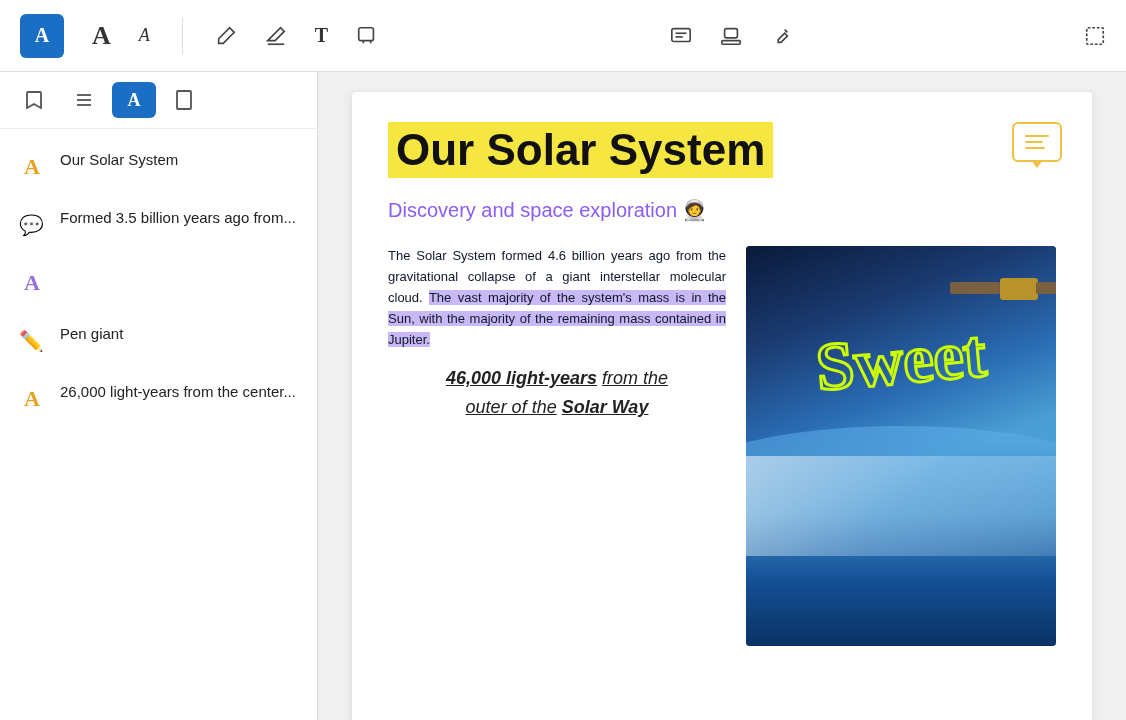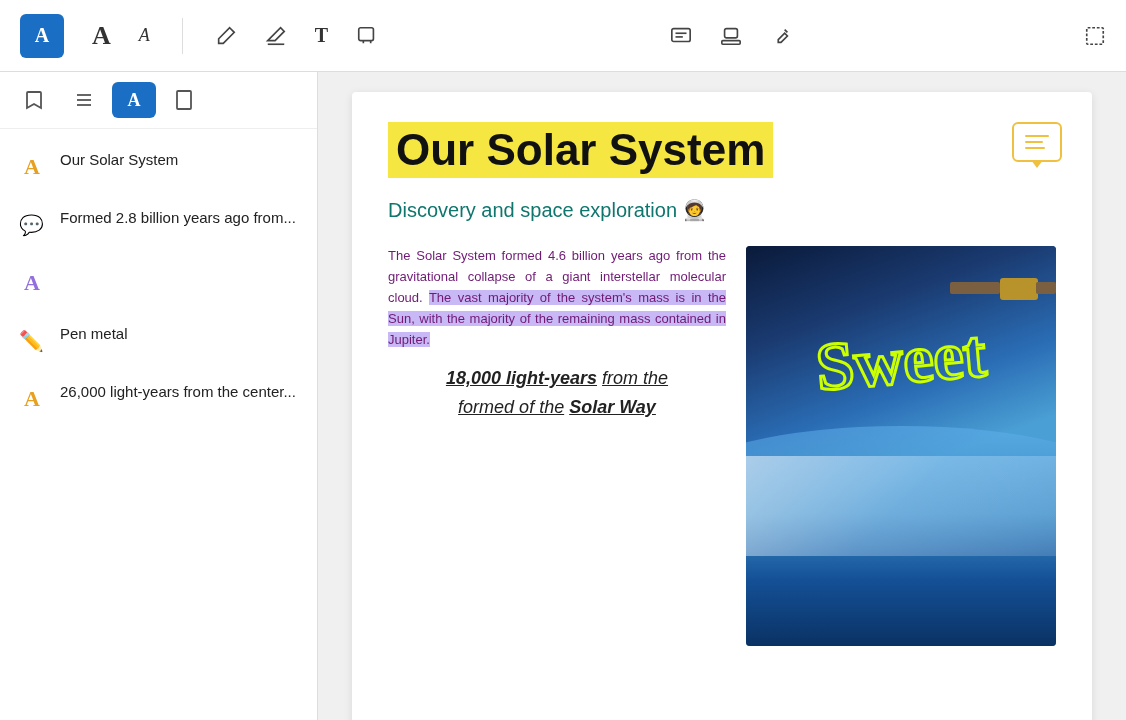--- a/index.html
+++ b/index.html
@@ -140,35 +140,35 @@
       margin-bottom: 8px;
     }
     .doc-title {
       font-size: 44px;
       font-weight: 900;
       color: #111;
       line-height: 1.1;
     }
     .doc-subtitle {
       font-size: 20px;
-      color: #0f766e;
+      color: #8b5cf6;
       margin-bottom: 24px;
       margin-top: 4px;
     }
     .doc-body {
       display: flex;
       gap: 20px;
       margin-bottom: 18px;
     }
     .doc-text-col {
       flex: 1;
     }
     .doc-para {
       font-size: 13px;
-      color: #701a75;
+      color: #0f172a;
       line-height: 1.6;
       text-align: justify;
       margin-bottom: 14px;
     }
     .highlight-purple {
       background: #c8b8f5;
     }
     .doc-quote {
       font-size: 18px;
       color: #222;
@@ -340,34 +340,34 @@
         <div class="sidebar-item-icon">
           <span style="font-family:serif;font-size:22px;font-weight:bold;color:#e8a020;">A</span>
         </div>
         <div class="sidebar-item-text">Our Solar System</div>
       </div>
 
       <div class="sidebar-item">
         <div class="sidebar-item-icon">
           <span style="font-size:20px;color:#e8c020;">💬</span>
         </div>
-        <div class="sidebar-item-text">Formed 2.8 billion years ago from...</div>
+        <div class="sidebar-item-text">Formed 3.5 billion years ago from...</div>
       </div>
 
       <div class="sidebar-item">
         <div class="sidebar-item-icon">
           <span style="font-family:serif;font-size:22px;font-weight:bold;color:#9370db;">A</span>
         </div>
       </div>
 
       <div class="sidebar-item">
         <div class="sidebar-item-icon">
           <span style="font-size:20px;">✏️</span>
         </div>
-        <div class="sidebar-item-text">Pen metal</div>
+        <div class="sidebar-item-text">Pen giant</div>
       </div>
 
       <div class="sidebar-item">
         <div class="sidebar-item-icon">
           <span style="font-family:serif;font-size:22px;font-weight:bold;color:#e8a020;">A</span>
         </div>
         <div class="sidebar-item-text">26,000 light-years from the center...</div>
       </div>
 
     </div>
@@ -394,22 +394,22 @@
       <div class="doc-subtitle">Discovery and space exploration 🧑‍🚀</div>
 
       <div class="doc-body">
         <div class="doc-text-col">
 
           <p class="doc-para">
             The Solar System formed 4.6 billion years ago from the gravitational collapse of a giant interstellar molecular cloud. <span class="highlight-purple">The vast majority of the system's mass is in the Sun, with the majority of the remaining mass contained in Jupiter.</span>
           </p>
 
           <p class="doc-quote">
-            <span class="underline-bold">18,000 light-years</span> <span class="italic-only">from the</span><br>
-            <span class="italic-only">formed of the</span> <span class="bold-italic">Solar Way</span>
+            <span class="underline-bold">46,000 light-years</span> <span class="italic-only">from the</span><br>
+            <span class="italic-only">outer of the</span> <span class="bold-italic">Solar Way</span>
           </p>
 
         </div>
 
         <div class="doc-image">
 
           <div style="position:absolute;top:0;left:0;right:0;bottom:0;background:linear-gradient(160deg,#0a1a3a 0%,#1a3a70 20%,#2a6db5 40%,#4a9fd4 55%);"></div>
           <div style="position:absolute;bottom:0;left:-20%;right:-20%;height:55%;background:linear-gradient(180deg,rgba(100,180,240,0.5) 0%,rgba(60,140,200,0.9) 40%,rgba(20,80,150,1) 70%,rgba(10,50,100,1) 100%);border-radius:50% 50% 0 0 / 25% 25% 0 0;"></div>
 
           <div style="position:absolute;bottom:90px;left:0;right:0;height:100px;background:linear-gradient(135deg,rgba(255,255,255,0.55) 0%,rgba(200,230,255,0.35) 50%,rgba(255,255,255,0.15) 100%);"></div>

